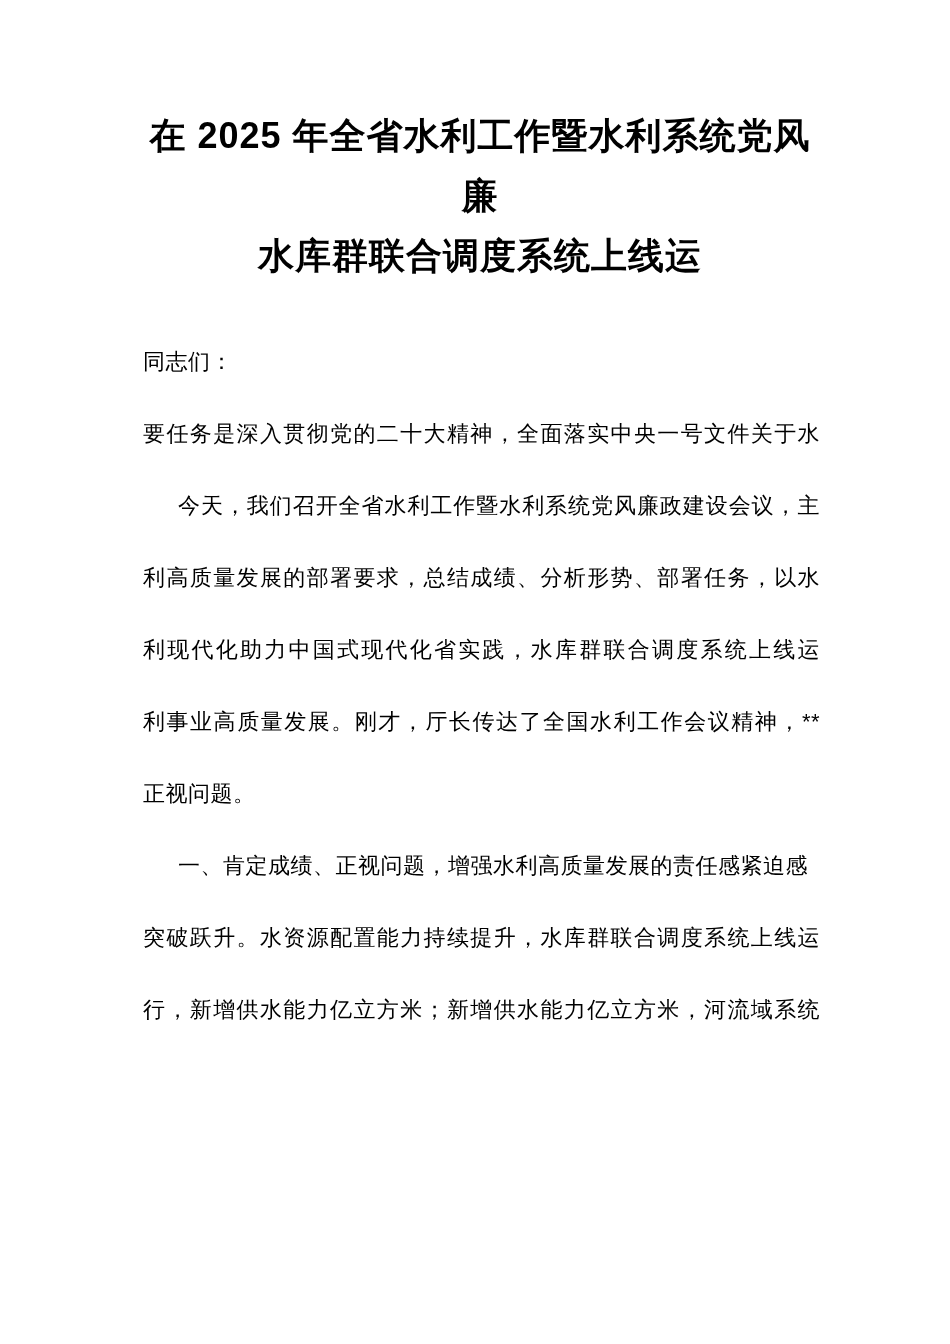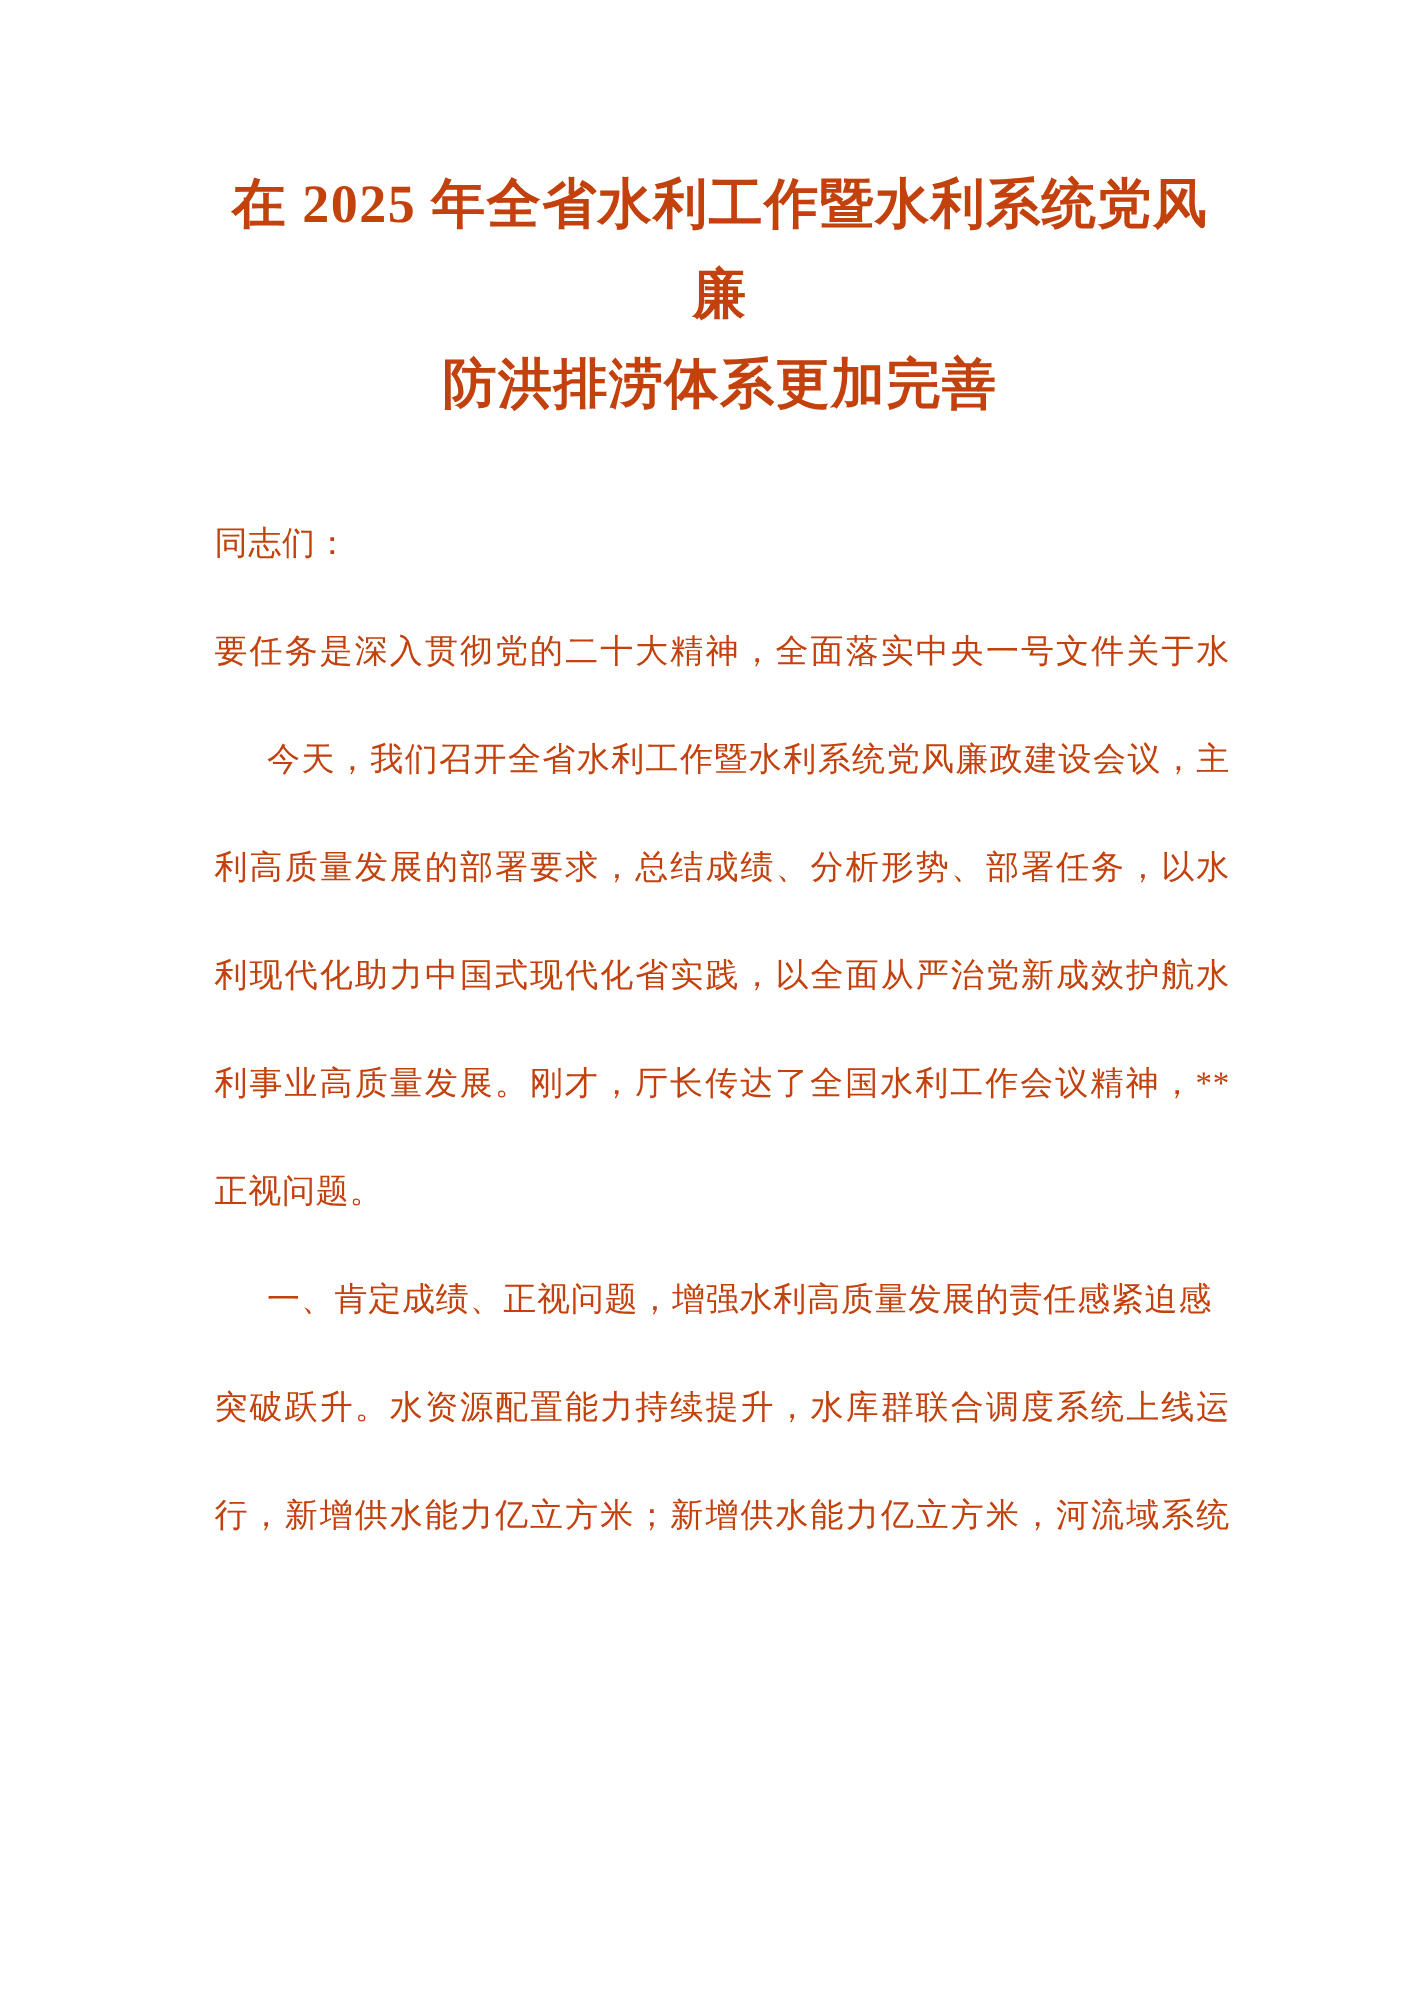--- a/index.html
+++ b/index.html
@@ -6,22 +6,22 @@
     margin: 0;
     padding: 0;
     background: #ffffff;
   }
   .page {
     position: relative;
     width: 950px;
     height: 1344px;
     margin: 0 auto;
     background: #ffffff;
-    color: #c2410c;
-    font-family: Liberation Serif, serif;
+    color: #000000;
+    font-family: Liberation Sans, sans-serif;
     overflow: hidden;
     box-sizing: border-box;
   }
   .doc-title {
     margin: 0;
     padding: 106px 133px 0 143px;
     text-align: center;
     font-size: 36px;
     font-weight: 600;
     line-height: 60px;
@@ -56,34 +56,34 @@
     text-indent: 35px;
   }
 </style>
 </head>
 <body>
 
 <div class="page">
 
   <h1 class="doc-title">
     <span class="tline">在 2025 年全省水利工作暨水利系统党风廉</span>
-    <span class="tline">防洪排涝体系更加完善</span>
+    <span class="tline">水库群联合调度系统上线运</span>
   </h1>
 
   <div class="doc-body">
 
     <div class="para">
       <div class="line end">同志们：</div>
     </div>
 
     <div class="para">
       <div class="line">要任务是深入贯彻党的二十大精神，全面落实中央一号文件关于水</div>
       <div class="line indent">今天，我们召开全省水利工作暨水利系统党风廉政建设会议，主</div>
       <div class="line">利高质量发展的部署要求，总结成绩、分析形势、部署任务，以水</div>
-      <div class="line">利现代化助力中国式现代化省实践，以全面从严治党新成效护航水</div>
+      <div class="line">利现代化助力中国式现代化省实践，水库群联合调度系统上线运</div>
       <div class="line">利事业高质量发展。刚才，厅长传达了全国水利工作会议精神，**</div>
       <div class="line end">正视问题。</div>
     </div>
 
     <div class="para">
       <div class="line end indent">一、肯定成绩、正视问题，增强水利高质量发展的责任感紧迫感</div>
     </div>
 
     <div class="para">
       <div class="line">突破跃升。水资源配置能力持续提升，水库群联合调度系统上线运</div>

